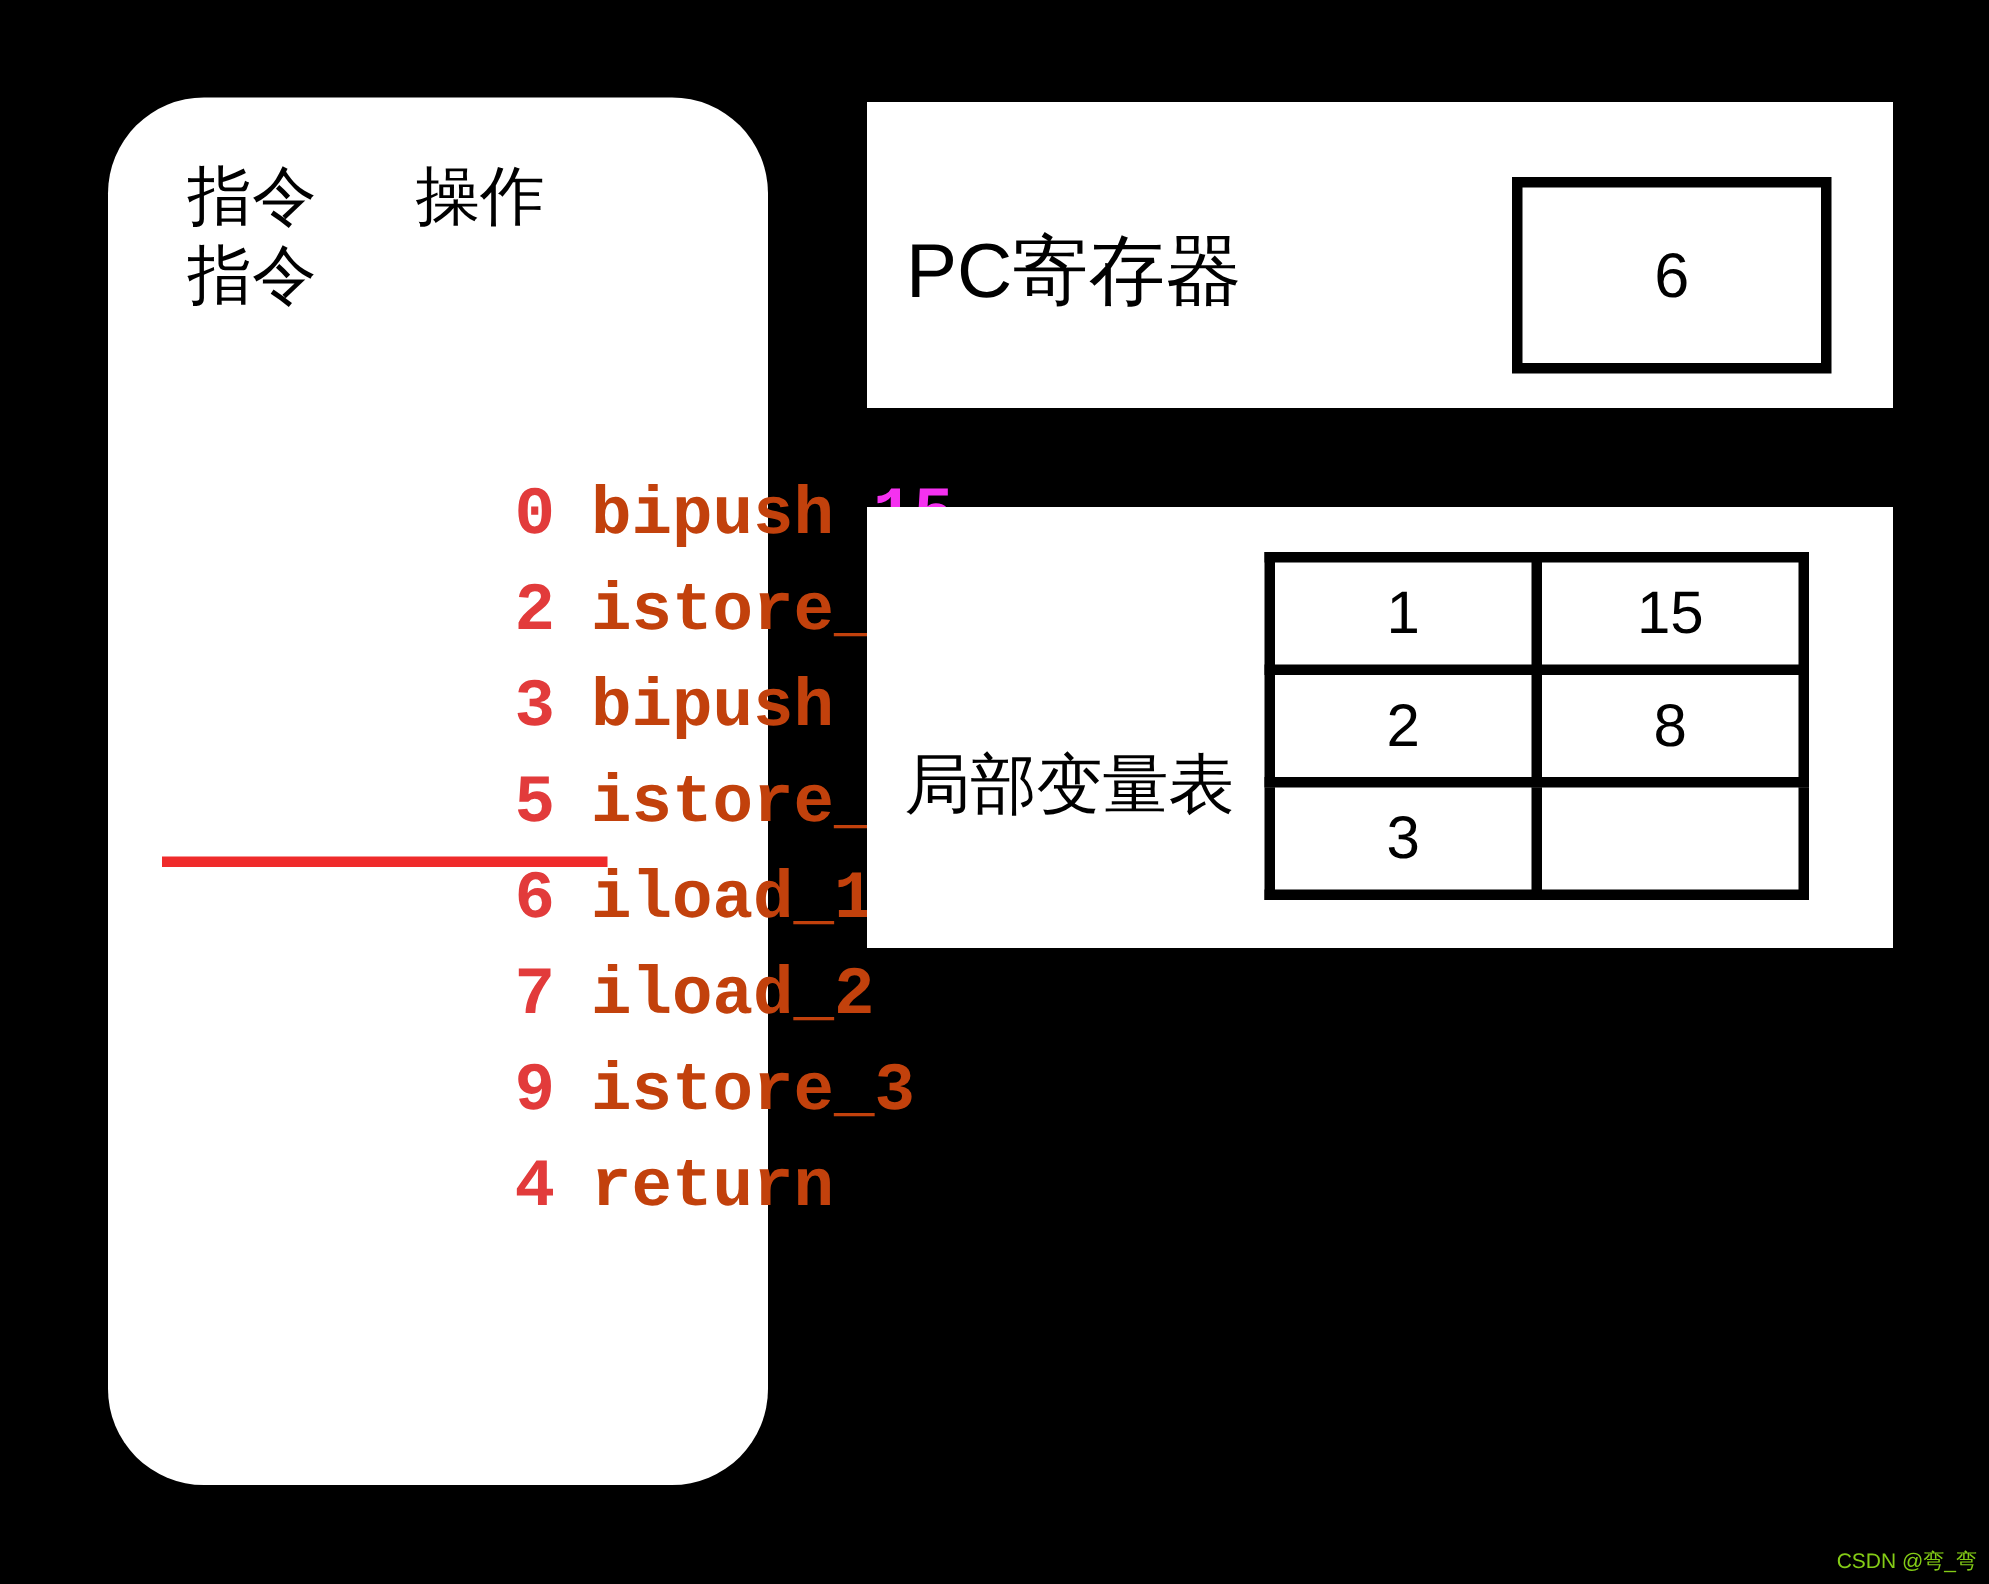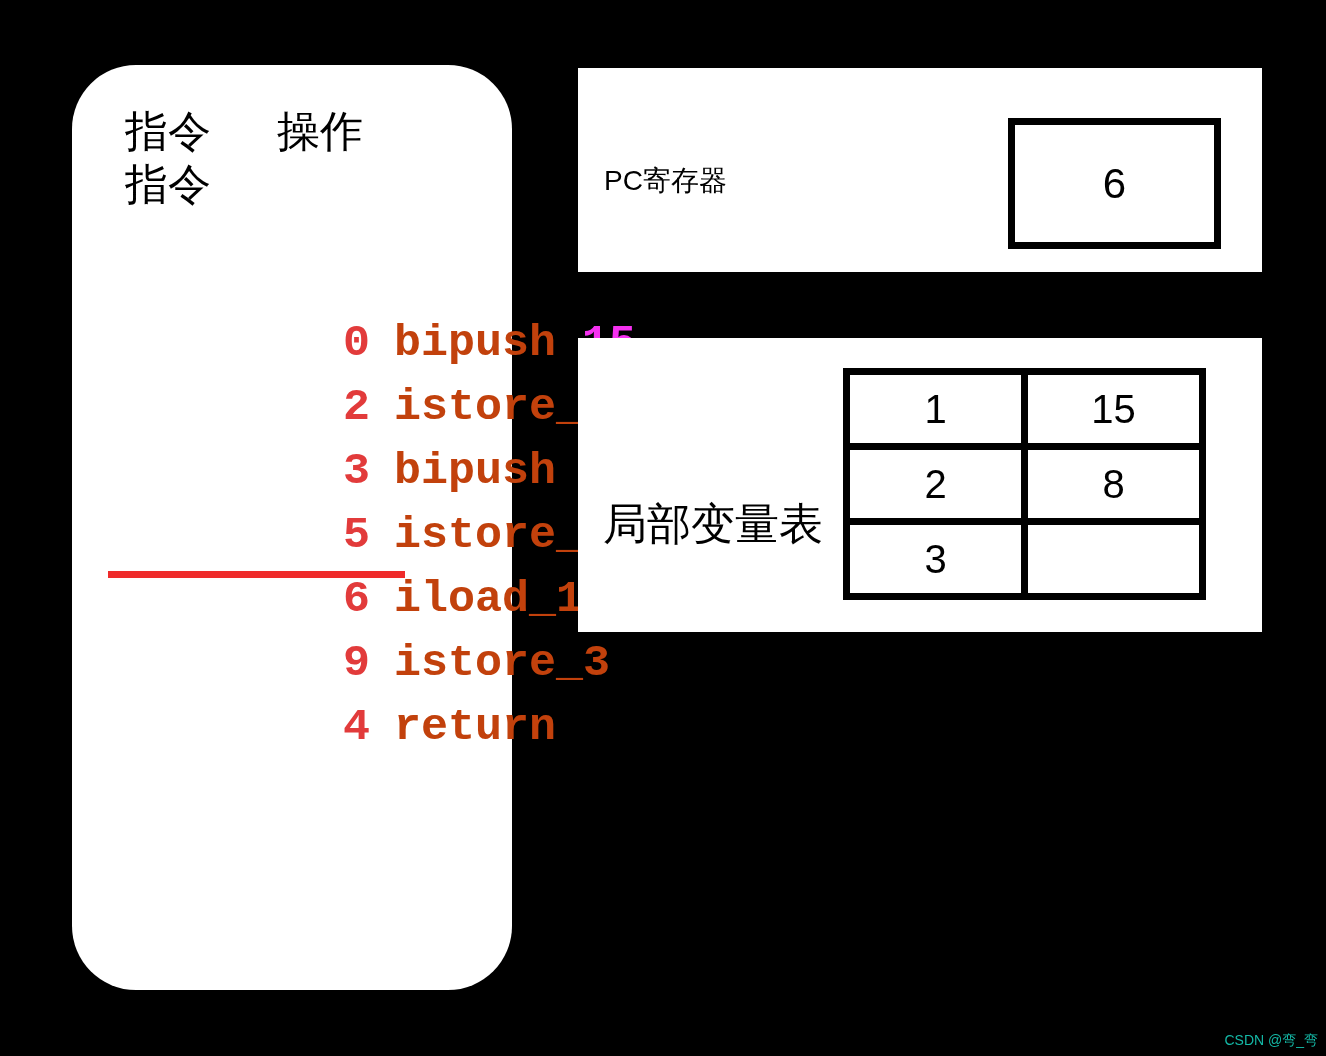--- a/index.html
+++ b/index.html
@@ -21,39 +21,39 @@
   .op{margin-left:24px;color:#c2410c;}
   .arg{margin-left:26px;color:#f531f0;}
   .exec-line{position:absolute;left:36px;top:506px;width:297px;height:7px;background:#ef2b2b;}
 
   
   .panel{position:absolute;left:578px;width:684px;background:#ffffff;}
   .panel-pc{top:68px;height:204px;}
   .panel-lv{top:338px;height:294px;}
   .panel-os{top:668px;height:294px;}
 
-  .pc-label{position:absolute;left:26px;top:89px;font-size:28px;line-height:48px;}
+  .pc-label{position:absolute;left:26px;top:89px;font-size:51px;line-height:48px;}
   .pc-box{position:absolute;left:430px;top:50px;width:213px;height:131px;
           border:7px solid #000;box-sizing:border-box;
           display:flex;align-items:center;justify-content:center;font-size:42px;}
 
   .lv-label{position:absolute;left:25px;top:118px;font-size:44px;line-height:56px;margin-top:40px;}
   .lv-table{position:absolute;left:265px;top:30px;border-collapse:collapse;}
   .lv-table td{width:171px;height:68px;border:7px solid #000;background:#fff;
                text-align:center;vertical-align:middle;font-size:40px;padding:0;}
 
   .os-label{position:absolute;left:47px;top:118px;font-size:44px;line-height:56px;}
   .os-top-label{position:absolute;left:205px;top:207px;font-size:42px;line-height:56px;}
   .os-arrow{position:absolute;left:308px;top:210px;width:135px;height:44px;}
   .os-box{position:absolute;left:443px;top:25px;width:185px;height:243px;
           border:7px solid #000;box-sizing:border-box;display:flex;flex-direction:column;}
   .os-slot{flex:1;display:flex;align-items:center;justify-content:center;font-size:42px;}
   .os-divider{height:7px;background:#000;flex:0 0 auto;}
 
-  .watermark{position:absolute;right:8px;bottom:6px;color:#14b8a6;font-size:14px;}
+  .watermark{position:absolute;right:8px;bottom:6px;color:#84cc16;font-size:14px;}
 </style>
 </head>
 <body>
 
 <div class="stage">
 
   <div class="left-panel">
     <div class="hdr">
       <div class="hdr-row">
         <span class="hdr-c1">指令</span>
@@ -72,20 +72,23 @@
         <span class="addr">2</span><span class="op">istore_1</span><span class="arg"></span>
       </div>
       <div class="code-line">
         <span class="addr">3</span><span class="op">bipush</span><span class="arg">8</span>
       </div>
       <div class="code-line">
         <span class="addr">5</span><span class="op">istore_2</span><span class="arg"></span>
       </div>
       <div class="code-line">
         <span class="addr">6</span><span class="op">iload_1</span><span class="arg"></span>
+      </div>
+      <div class="code-line">
+        <span class="addr">7</span><span class="op">iload_2</span><span class="arg"></span>
       </div>
       <div class="code-line">
         <span class="addr">9</span><span class="op">istore_3</span><span class="arg"></span>
       </div>
       <div class="code-line">
         <span class="addr">4</span><span class="op">return</span><span class="arg"></span>
       </div>
     </div>
 
     <div class="exec-line"></div>

